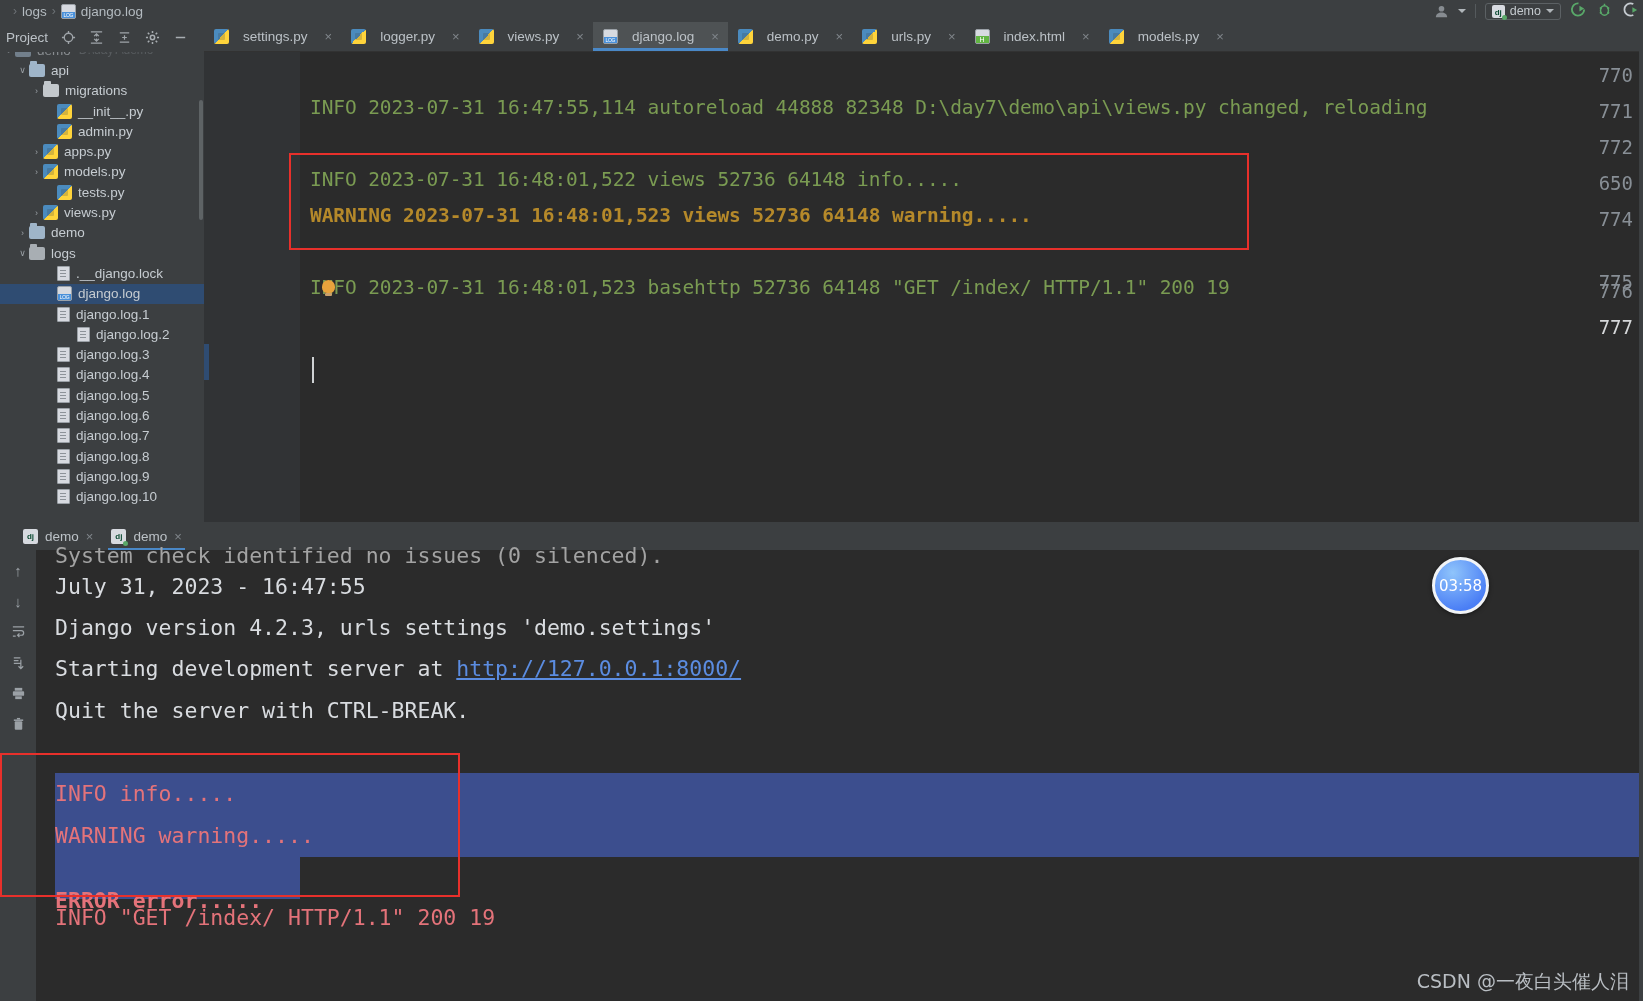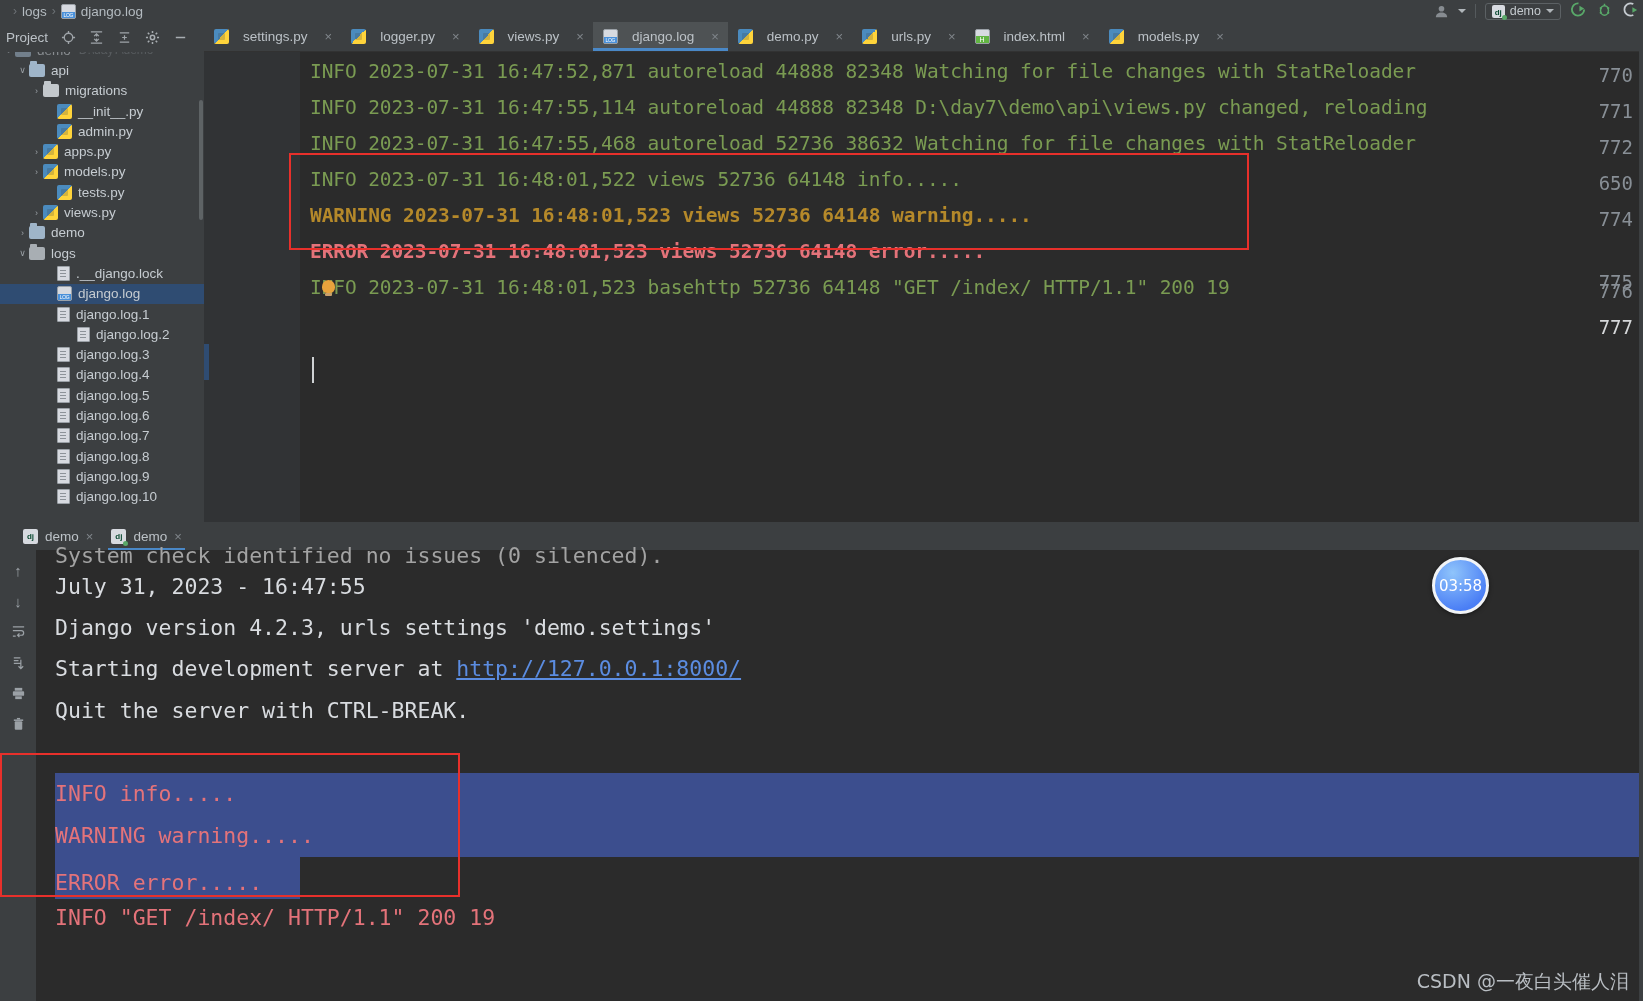--- a/index.html
+++ b/index.html
@@ -426,26 +426,23 @@
         <div class="lnum" style="top: 12px;">770</div>
         <div class="lnum" style="top: 48px;">771</div>
         <div class="lnum" style="top: 84px;">772</div>
         <div class="lnum" style="top: 120px;">650</div>
         <div class="lnum" style="top: 156px;">774</div>
         <div class="lnum" style="top: 192px; margin-top: 27px;">775</div>
         <div class="lnum" style="top: 228px;">776</div>
         <div class="lnum cur" style="top: 264px;">777</div>
       </div>
     <div class="codearea" id="codearea">
-        <div class="cline c-info" style="top: 8px;">INFO 2023-07-31 16:47:52,871 autoreload 44888 82348 Watching for file changes with StatReloader</div>
         <div class="cline c-info" style="top: 44px;">INFO 2023-07-31 16:47:55,114 autoreload 44888 82348 D:\day7\demo\api\views.py changed, reloading</div>
-        <div class="cline c-info" style="top: 80px;">INFO 2023-07-31 16:47:55,468 autoreload 52736 38632 Watching for file changes with StatReloader</div>
         <div class="cline c-info" style="top: 116px;">INFO 2023-07-31 16:48:01,522 views 52736 64148 info.....</div>
         <div class="cline c-warn" style="top: 152px;">WARNING 2023-07-31 16:48:01,523 views 52736 64148 warning.....</div>
-        <div class="cline c-err" style="top: 188px;">ERROR 2023-07-31 16:48:01,523 views 52736 64148 error.....</div>
         <div class="cline c-info" style="top: 224px;">INFO 2023-07-31 16:48:01,523 basehttp 52736 64148 "GET /index/ HTTP/1.1" 200 19</div>
       </div>
     <div class="redbox1"></div>
     <div class="bulb"></div>
     <div class="caret-line"></div>
   </div>
 
   <div class="conhdr" id="conhdr">
       <div class="ctab">
         <span class="ic ic-dj"></span>
@@ -497,21 +494,21 @@
   <div class="selband2"></div>
   <div class="selband3"></div>
   <div id="conlines">
       <div class="conline con-fade" style="position: absolute; left: 55px; top: 543px;"><span>System check identified no issues (0 silenced).</span></div>
       <div class="conline" style="position: absolute; left: 55px; top: 574px;"><span>July 31, 2023 - 16:47:55</span></div>
       <div class="conline" style="position: absolute; left: 55px; top: 615px;"><span>Django version 4.2.3, urls settings 'demo.settings'</span></div>
       <div class="conline" style="position: absolute; left: 55px; top: 656px;"><span>Starting development server at </span><span class="con-link">http://127.0.0.1:8000/</span></div>
       <div class="conline" style="position: absolute; left: 55px; top: 698px;"><span>Quit the server with CTRL-BREAK.</span></div>
       <div class="conline con-red" style="position: absolute; left: 55px; top: 781px;"><span>INFO info.....</span></div>
       <div class="conline con-red" style="position: absolute; left: 55px; top: 823px;"><span>WARNING warning.....</span></div>
-      <div class="conline con-red" style="position: absolute; left: 55px; top: 870px;"><span>ERROR error.....</span></div>
+      <div class="conline con-red" style="position: absolute; left: 55px; top: 888px; font-weight: bold;"><span>ERROR error.....</span></div>
       <div class="conline con-red" style="position: absolute; left: 55px; top: 905px;"><span>INFO "GET /index/ HTTP/1.1" 200 19</span></div>
     </div>
   <div class="redbox2"></div>
 
   <div class="timer">
     <span>03:58</span>
   </div>
 
   <div class="watermark">CSDN @一夜白头催人泪</div>
   <div class="rightedge"></div>

